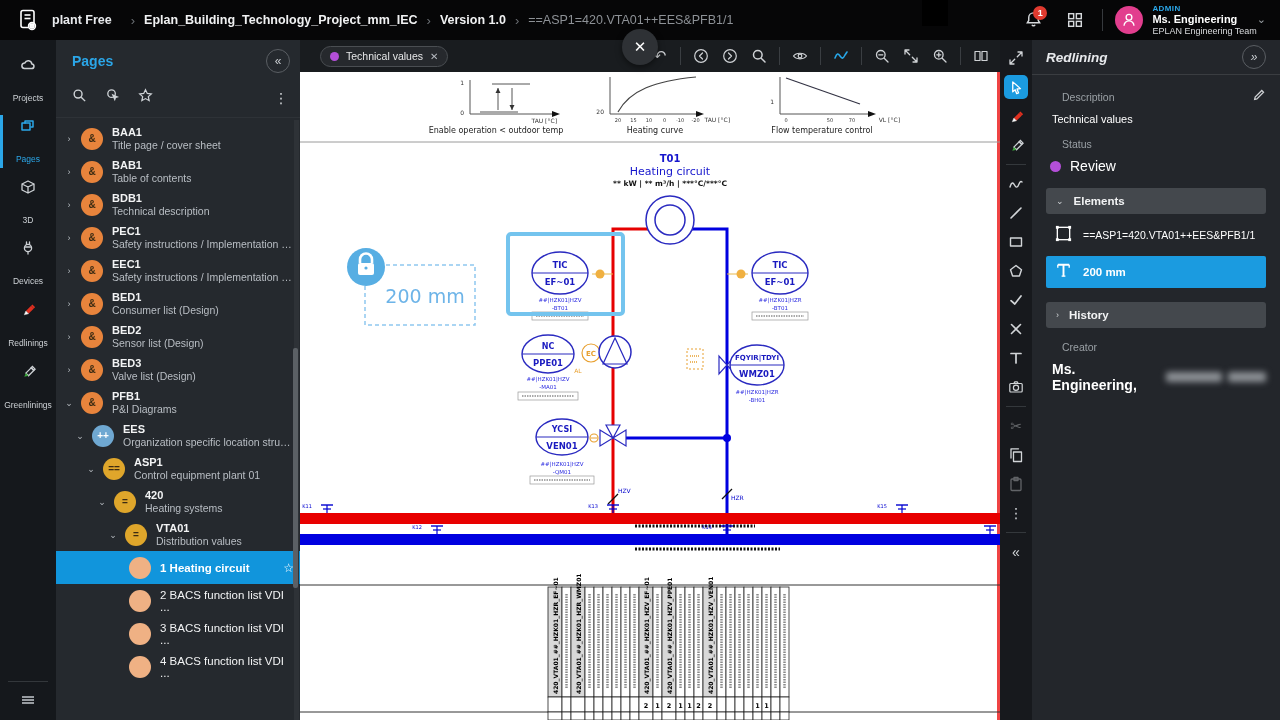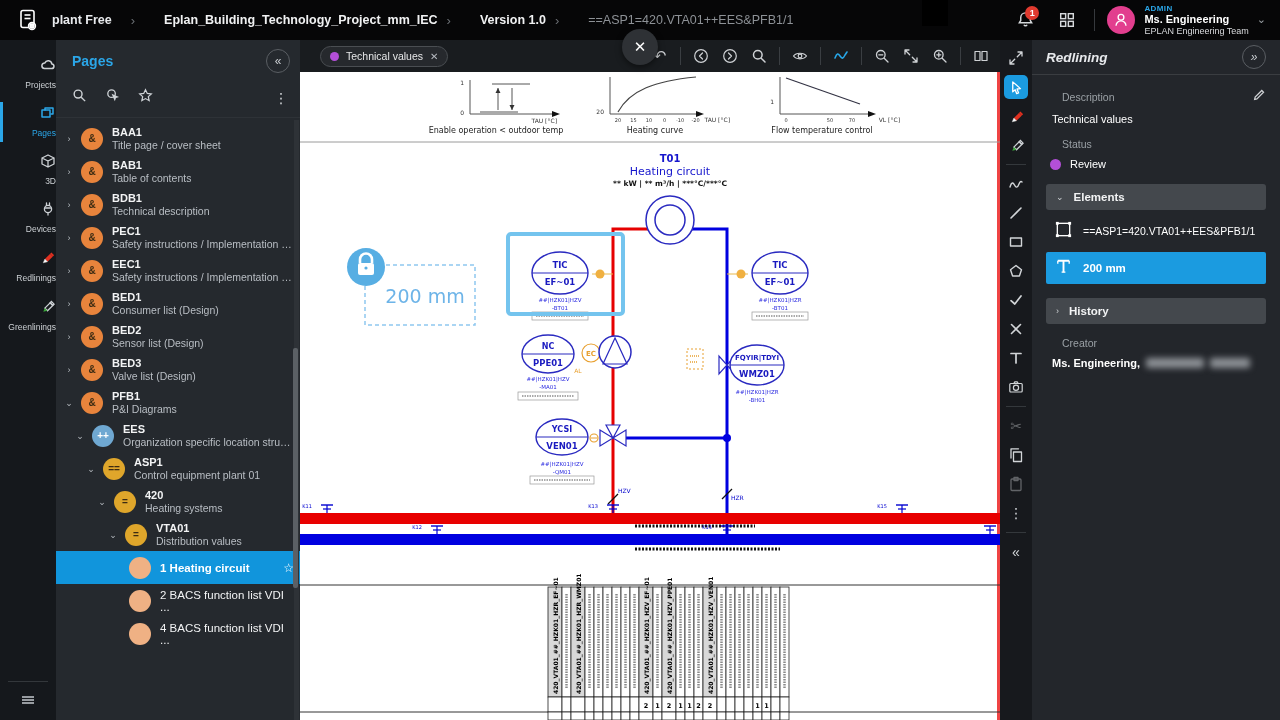--- a/index.html
+++ b/index.html
@@ -6,46 +6,46 @@
   html,body { width:1280px; height:720px; overflow:hidden; background:#101114;
     font-family:"Liberation Sans", sans-serif; }
   .app { width:1280px; height:720px; display:flex; flex-direction:column; position:relative; }
 
   
   .topbar { height:40px; background:#060607; display:flex; align-items:center; color:#e8eaed;
     flex:0 0 40px; position:relative; z-index:5; }
   .logo { width:24px; height:24px; margin:0 12px 0 16px; color:#fff; }
   .appname { font-size:12.5px; font-weight:bold; margin-right:10px; }
   .crumb-sep { color:#6b6f74; font-size:13px; margin:0 9px; }
-  .crumb { font-size:12.5px; font-weight:bold; color:#f0f1f2;margin-left:20px; }
+  .crumb { font-size:12.5px; font-weight:bold; color:#f0f1f2; }
   .crumb.dim { color:#8d9196; font-weight:normal; }
   .topbar-right { margin-left:auto; display:flex; align-items:center; }
   .artifact { position:absolute; left:922px; top:0; width:26px; height:26px; background:#000; }
   .iconbtn { width:30px; height:30px; display:flex; align-items:center; justify-content:center;
     color:#d6d9dc; position:relative; cursor:pointer; }
   .badge { position:absolute; top:1px; right:1px; min-width:14px; height:14px; border-radius:7px;
     background:#e03a2f; color:#fff; font-size:9px; font-weight:bold; display:flex; align-items:center;
     justify-content:center; padding:0 3px; }
   .tb-sep { width:1px; height:22px; background:#36393d; margin:0 12px; }
   .avatar { width:28px; height:28px; border-radius:50%; background:#e23e8e; display:flex;
     align-items:center; justify-content:center; color:#fff; margin-right:9px; }
-  .userblock { line-height:1.15; margin-right:8px; }
+  .userblock { line-height:1.15; margin-right:0; }
   .role { color:#2ba6e8; font-size:8px; font-weight:bold; letter-spacing:.4px; }
   .uname { color:#fff; font-size:11px; font-weight:bold; }
   .uteam { color:#d8dadd; font-size:9px; }
   .chev { color:#9aa0a5; font-size:11px; margin-right:14px; }
 
   
   .main { flex:1; display:flex; min-height:0; }
 
   
   .rail { width:56px; background:#15181c; display:flex; flex-direction:column; align-items:center;
     padding-top:10px; position:relative; }
-  .rail-item { width:56px; padding:7px 0 8px; display:flex; flex-direction:column; align-items:flex-end;
-    gap:3px; color:#cdd1d5; cursor:pointer; position:relative; }
+  .rail-item { width:56px; padding:7px 0 8px; display:flex; flex-direction:column; align-items:center;
+    gap:16px; color:#cdd1d5; cursor:pointer; position:relative; }
   .rail-item .lbl { font-size:8.5px; }
   .rail-item.active { color:#2ba6e8; }
   .rail-item.active::before { content:""; position:absolute; left:0; top:4px; bottom:4px; width:3px;
     background:#2ba6e8; }
   .rail-bottom { margin-top:auto; width:40px; border-top:1px solid #33373b; padding:10px 0 12px;
     display:flex; justify-content:center; color:#b9bec3; }
 
   
   .pagespanel { width:244px; background:#25292e; display:flex; flex-direction:column; position:relative; }
   .pp-head { display:flex; align-items:center; padding:9px 10px 7px 16px; }
@@ -109,21 +109,21 @@
     flex-direction:column; }
   .rp-head { display:flex; align-items:center; height:34px;font-style:italic; }
   .rp-title { font-size:13.5px; font-weight:bold; flex:1; }
   .rp-div { height:1px; background:#3a3d41; margin:0 -14px; }
   .rp-label { font-size:10.5px; color:#9aa0a5; margin-top:13px;padding-left:16px; }
   .rp-row { display:flex; align-items:center; }
   .rp-value { font-size:11px; color:#fff; margin:7px 0 0 6px; }
   .pencil { margin-left:auto; margin-top:13px; color:#cfd2d5; }
   .statusrow { display:flex; align-items:center; gap:9px; margin:8px 0 0 4px; }
   .st-dot { width:11px; height:11px; border-radius:50%; background:#b44fd8; }
-  .st-txt { font-size:11px; color:#fff; }
+  .st-txt { font-size:14px; color:#fff; }
   .secbar { margin-top:14px; height:26px; background:#44484d; border-radius:3px; display:flex;
     align-items:center; gap:10px; padding:0 10px; cursor:pointer; }
   .secbar .c { font-size:9px; color:#cfd2d5; }
   .secbar .t { font-size:11.5px; font-weight:bold; color:#f2f3f4; }
   .el-item { display:flex; align-items:center; gap:10px; height:30px; margin-top:6px; padding:0 8px;
     border-radius:2px; cursor:pointer; }
   .el-item.sel { background:#1b9be0; height:32px; }
   .el-item .elbl { font-size:10.5px; color:#fff; white-space:nowrap; }
   .el-item.sel .elbl { font-size:11.5px; font-weight:bold; }
   .creatorrow { display:flex; align-items:center; gap:6px; margin:8px 0 0 6px; }
@@ -375,20 +375,24 @@
             </span>
           </div>
           <div class="trow sel" style="padding-left: 63px;">
             <span class="circ page" style="margin-left:10px"></span>
             <span class="t1">1 Heating circuit</span>
             <span class="star">☆</span>
           </div>
           <div class="trow" style="padding-left: 63px;">
             <span class="circ page" style="margin-left:10px"></span>
             <span class="t1">2 BACS function list VDI ...</span>
+          </div>
+          <div class="trow" style="padding-left: 63px;">
+            <span class="circ page" style="margin-left:10px"></span>
+            <span class="t1">3 BACS function list VDI ...</span>
           </div>
           <div class="trow" style="padding-left: 63px;">
             <span class="circ page" style="margin-left:10px"></span>
             <span class="t1">4 BACS function list VDI ...</span>
           </div>
           <div class="trow" style="padding-left: 63px;">
             <span class="t1"></span>
           </div>
         </div>
       <div class="pp-scroll">

